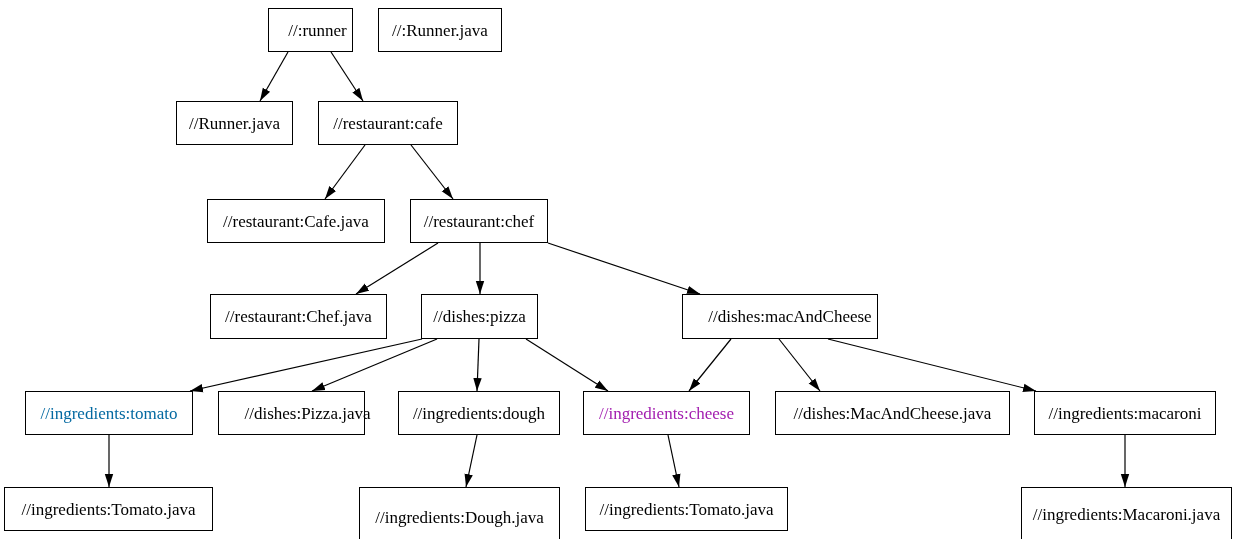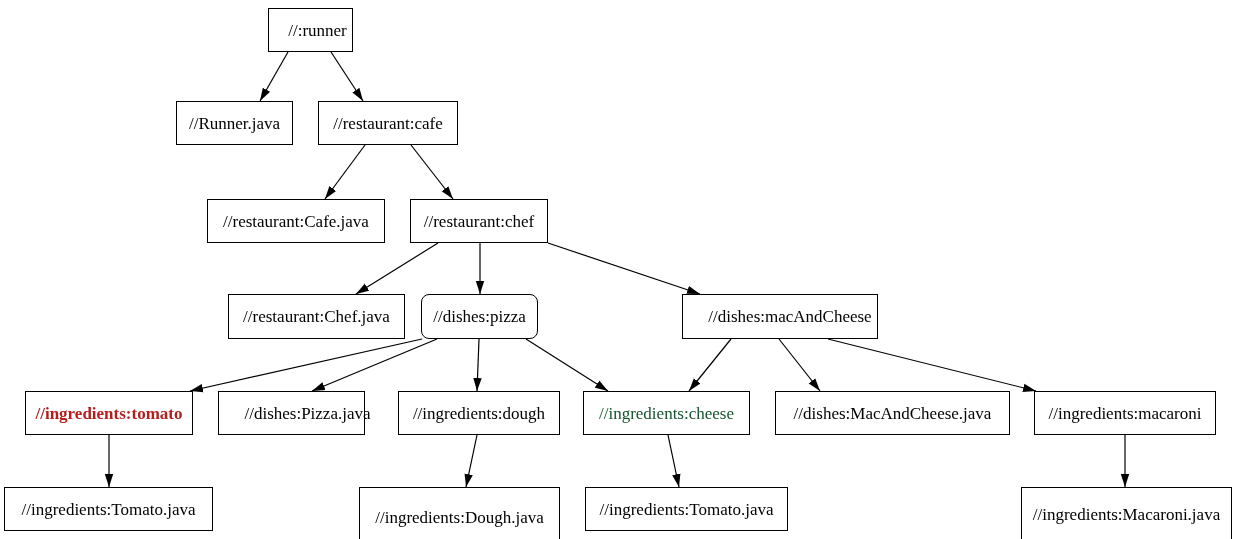--- a/index.html
+++ b/index.html
@@ -66,51 +66,54 @@
         <line x1="109" y1="435" x2="109" y2="487" stroke="#000000" stroke-width="1.2" marker-end="url(#arrowhead)"></line>
         <line x1="477" y1="435" x2="466" y2="487" stroke="#000000" stroke-width="1.2" marker-end="url(#arrowhead)"></line>
         <line x1="668" y1="435" x2="679" y2="487" stroke="#000000" stroke-width="1.2" marker-end="url(#arrowhead)"></line>
         <line x1="1125" y1="435" x2="1125" y2="487" stroke="#000000" stroke-width="1.2" marker-end="url(#arrowhead)"></line>
       </g>
   </svg>
 
   <div class="node" style="left: 268px; top: 8px; width: 85px; height: 44px; border-color: rgb(0, 0, 0); background: rgb(255, 255, 255); color: rgb(0, 0, 0); padding-left: 14px;">
       <span>//:runner</span>
     </div>
+  <div class="node" style="left: 378px; top: 8px; width: 124px; height: 44px; border-color: rgb(0, 0, 0); background: rgb(255, 255, 255); color: rgb(0, 0, 0);">
+      <span>//:Runner.java</span>
+    </div>
   <div class="node" style="left: 176px; top: 101px; width: 117px; height: 44px; border-color: rgb(0, 0, 0); background: rgb(255, 255, 255); color: rgb(0, 0, 0);">
       <span>//Runner.java</span>
     </div>
   <div class="node" style="left: 318px; top: 101px; width: 140px; height: 44px; border-color: rgb(0, 0, 0); background: rgb(255, 255, 255); color: rgb(0, 0, 0);">
       <span>//restaurant:cafe</span>
     </div>
   <div class="node" style="left: 207px; top: 199px; width: 178px; height: 44px; border-color: rgb(0, 0, 0); background: rgb(255, 255, 255); color: rgb(0, 0, 0);">
       <span>//restaurant:Cafe.java</span>
     </div>
   <div class="node" style="left: 410px; top: 199px; width: 138px; height: 44px; border-color: rgb(0, 0, 0); background: rgb(255, 255, 255); color: rgb(0, 0, 0);">
       <span>//restaurant:chef</span>
     </div>
-  <div class="node" style="left: 228px; top: 294px; width: 177px; height: 45px; border-color: rgb(0, 0, 0); background: rgb(255, 255, 255); color: rgb(0, 0, 0);">
+  <div class="node" style="left: 210px; top: 294px; width: 177px; height: 45px; border-color: rgb(0, 0, 0); background: rgb(255, 255, 255); color: rgb(0, 0, 0);">
       <span>//restaurant:Chef.java</span>
     </div>
-  <div class="node" style="left: 421px; top: 294px; width: 117px; height: 45px; border-color: rgb(0, 0, 0); background: rgb(255, 255, 255); color: rgb(0, 0, 0); border-radius: 8px;">
+  <div class="node" style="left: 421px; top: 294px; width: 117px; height: 45px; border-color: rgb(0, 0, 0); background: rgb(255, 255, 255); color: rgb(0, 0, 0);">
       <span>//dishes:pizza</span>
     </div>
   <div class="node" style="left: 682px; top: 294px; width: 196px; height: 45px; border-color: rgb(0, 0, 0); background: rgb(255, 255, 255); color: rgb(0, 0, 0); padding-left: 20px;">
       <span>//dishes:macAndCheese</span>
     </div>
-  <div class="node" style="left: 25px; top: 391px; width: 168px; height: 44px; border-color: rgb(0, 0, 0); background: rgb(255, 255, 255); color: #b91c1c; font-weight: bold;">
+  <div class="node" style="left: 25px; top: 391px; width: 168px; height: 44px; border-color: rgb(0, 0, 0); background: rgb(255, 255, 255); color: #0369a1;">
       <span>//ingredients:tomato</span>
     </div>
   <div class="node" style="left: 218px; top: 391px; width: 147px; height: 44px; border-color: rgb(0, 0, 0); background: rgb(255, 255, 255); color: rgb(0, 0, 0); padding-left: 32px;">
       <span>//dishes:Pizza.java</span>
     </div>
   <div class="node" style="left: 398px; top: 391px; width: 162px; height: 44px; border-color: rgb(0, 0, 0); background: rgb(255, 255, 255); color: rgb(0, 0, 0);">
       <span>//ingredients:dough</span>
     </div>
-  <div class="node" style="left: 583px; top: 391px; width: 167px; height: 44px; border-color: rgb(0, 0, 0); background: rgb(255, 255, 255); color: #14532d;">
+  <div class="node" style="left: 583px; top: 391px; width: 167px; height: 44px; border-color: rgb(0, 0, 0); background: rgb(255, 255, 255); color: #a21caf;">
       <span>//ingredients:cheese</span>
     </div>
   <div class="node" style="left: 775px; top: 391px; width: 235px; height: 44px; border-color: rgb(0, 0, 0); background: rgb(255, 255, 255); color: rgb(0, 0, 0);">
       <span>//dishes:MacAndCheese.java</span>
     </div>
   <div class="node" style="left: 1034px; top: 391px; width: 182px; height: 44px; border-color: rgb(0, 0, 0); background: rgb(255, 255, 255); color: rgb(0, 0, 0);">
       <span>//ingredients:macaroni</span>
     </div>
   <div class="node" style="left: 4px; top: 487px; width: 209px; height: 44px; border-color: rgb(0, 0, 0); background: rgb(255, 255, 255); color: rgb(0, 0, 0);">
       <span>//ingredients:Tomato.java</span>

